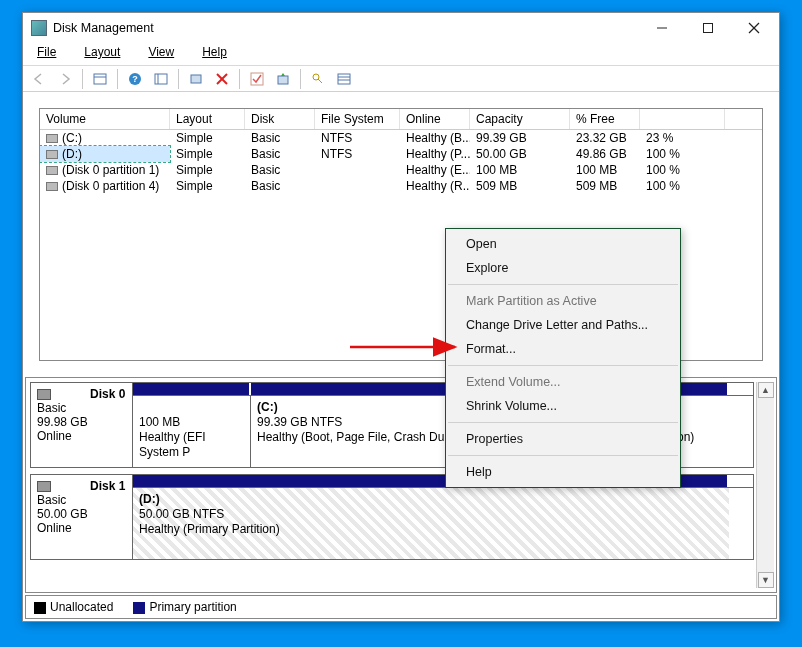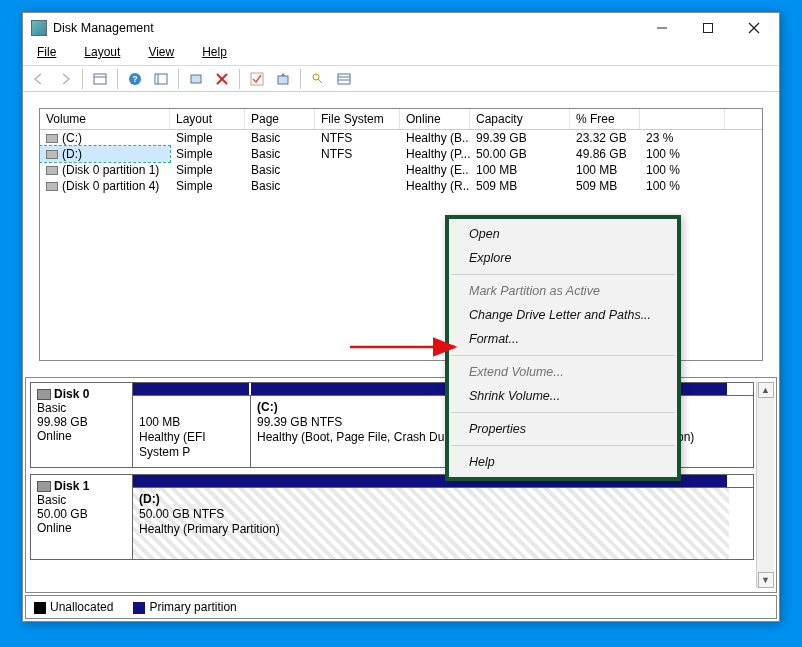--- a/index.html
+++ b/index.html
@@ -25,35 +25,35 @@
   .listrow div { padding:1px 6px; white-space:nowrap; overflow:hidden; }
   .listbody { height: 230px; overflow:hidden;}
   .volico { display:inline-block; width:12px; height:9px; background:#bbb; border:1px solid #777; vertical-align:middle; margin-right:4px;}
   .listrow.sel div:first-child { background:#cde8ff; outline:1px dashed #3a8; }
 
   .graphical { flex:1; border:1px solid #888; margin:0 2px 2px 2px; padding:4px 2px 4px 4px; display:flex; gap:2px; overflow:hidden;}
   .diskcol { flex:1; display:flex; flex-direction:column; gap:6px; overflow:auto;}
   .diskrow { display:flex; border:1px solid #666; height:86px;}
   .diskinfo { width:102px; padding:4px 6px; border-right:1px solid #666; background:#fff;}
   .diskinfo .diskico{ display:inline-block;width:14px;height:11px;background:#999;border:1px solid #555;margin-right:3px;vertical-align:middle;}
-  .diskinfo b { font-size:12px;}
+  .diskinfo b { font-size:12px;margin-left:36px;}
   .partarea { flex:1; display:flex; flex-direction:column;}
   .partbar { height:12px; display:flex;}
   .partbar .seg{ background:#101080; border-right:2px solid #fff;}
   .parts { flex:1; display:flex; border-top:1px solid #666;}
   .part { border-right:1px solid #666; padding:4px 6px; background:#fff; overflow:hidden; font-size:12px; line-height:1.25;}
   .part.hatched { background-image: repeating-linear-gradient(45deg,#fff,#fff 4px,#e8e8e8 4px,#e8e8e8 8px); }
   .part:last-child { border-right:none;}
   .scrollbar { width:18px; background:#f0f0f0; border-left:1px solid #ccc; display:flex; flex-direction:column; align-items:center; justify-content:flex-start;}
   .scrollbar .sbtn{ width:16px;height:16px; border:1px solid #b0b0b0; background:#f5f5f5; display:flex;align-items:center;justify-content:center;font-size:9px;color:#555;}
 
   .legend { border:1px solid #888; margin:0 2px 2px 2px; padding:4px 8px; display:flex; gap:20px; align-items:center;}
   .sw { display:inline-block;width:12px;height:12px;vertical-align:middle;margin-right:4px;}
 
-  .contextmenu { position:absolute; left:445px; top:215px; width:236px; background:#f2f2f2; border:4px solid #14532d; box-shadow:2px 2px 8px rgba(0,0,0,.25); padding:3px 0; font-size:12.5px;font-style:italic;}
+  .contextmenu { position:absolute; left:445px; top:228px; width:236px; background:#f2f2f2; border:1px solid #14532d; box-shadow:2px 2px 8px rgba(0,0,0,.25); padding:3px 0; font-size:12.5px;}
   .contextmenu .mi { padding:5px 20px; color:#111;}
   .contextmenu .mi.disabled { color:#737373;}
   .contextmenu .msep { height:1px; background:#d0d0d0; margin:4px 2px;}
 
   .arrow { position:absolute; left:350px; top:333px; pointer-events:none;}
 </style>
 </head>
 <body>
 
 <div class="window">
@@ -157,21 +157,21 @@
           <line x1="1" y1="5" x2="13" y2="5" stroke="#57a"></line>
           <line x1="1" y1="8" x2="13" y2="8" stroke="#57a"></line>
         </svg>
       </div>
   </div>
 
   <div class="list">
     <div class="listhead">
       <div>Volume</div>
       <div>Layout</div>
-      <div>Page</div>
+      <div>Disk</div>
       <div>File System</div>
       <div>Online</div>
       <div>Capacity</div>
       <div>% Free</div>
       <div></div>
     </div>
     <div class="listbody" id="lvbody">
         <div class="listrow">
           <div><span class="volico"></span>(C:)</div>
           <div>Simple</div>

